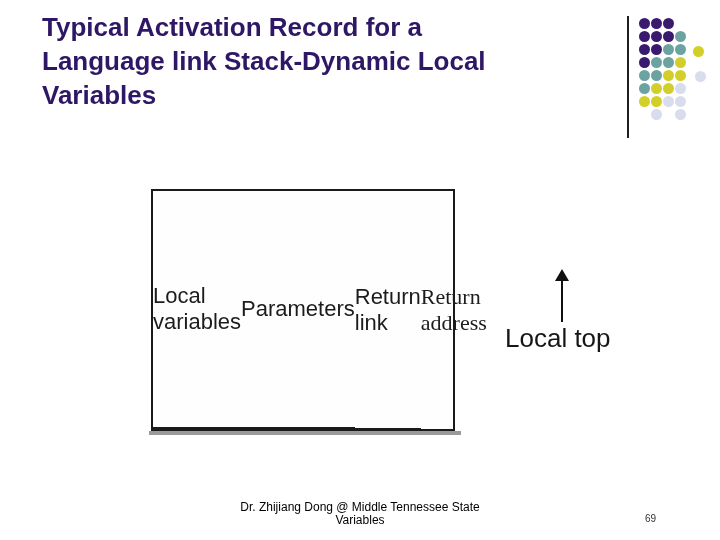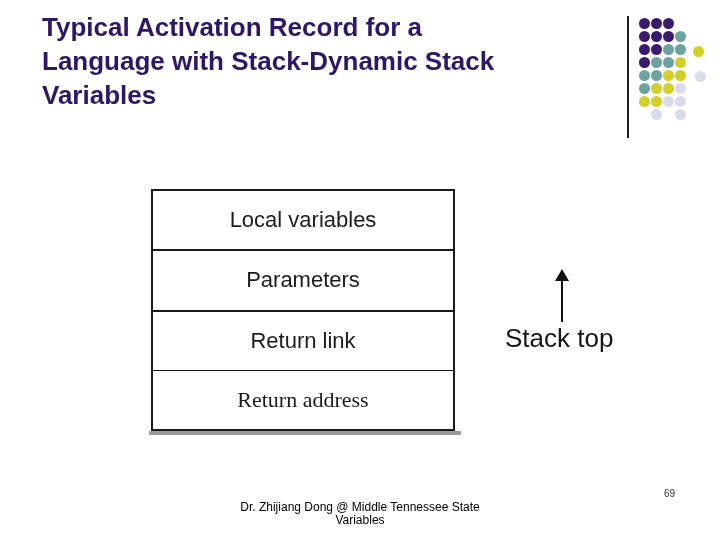--- a/index.html
+++ b/index.html
@@ -39,21 +39,20 @@
 
   
   .record-box {
     position: absolute;
     left: 151px; top: 181px;
     width: 304px; height: 242px;
     border: 2px solid #1a1a1a;
     background: #fefefe;
     box-sizing: border-box;
     display: flex;
-    flex-direction: column;
   }
   .record-cell {
     flex: 1;
     display: flex;
     align-items: center;
     justify-content: center;
     font-size: 22px;
     color: #1c1c1c;
     border-bottom: 2px solid #1a1a1a;
   }
@@ -94,35 +93,35 @@
     position: absolute;
     left: 235px; top: 493px;
     width: 250px;
     text-align: center;
     font-size: 12px;
     line-height: 13px;
     color: #000000;
   }
   .page-number {
     position: absolute;
-    left: 645px; top: 480px;
+    left: 645px; top: 505px;
     width: 30px;
-    text-align: right;
+    text-align: left;
     font-size: 10px;
     color: #333333;
   }
 </style>
 </head>
 <body>
 
 <div class="slide">
 
   <div class="title" style="color: rgb(46, 23, 101);">
     <div>Typical Activation Record for a</div>
-    <div>Language with Stack-Dynamic Stack</div>
+    <div>Language link Stack-Dynamic Local</div>
     <div>Variables</div>
   </div>
 
   <div class="sep-line" style="background: rgb(31, 31, 31);"></div>
   <div id="dots">
       <div class="dot" style="left: 638.5px; top: 9.5px; background: rgb(58, 26, 110);"></div>
       <div class="dot" style="left: 650.5px; top: 9.5px; background: rgb(58, 26, 110);"></div>
       <div class="dot" style="left: 662.5px; top: 9.5px; background: rgb(58, 26, 110);"></div>
       <div class="dot" style="left: 638.5px; top: 22.5px; background: rgb(58, 26, 110);"></div>
       <div class="dot" style="left: 650.5px; top: 22.5px; background: rgb(58, 26, 110);"></div>
@@ -165,21 +164,21 @@
       <span>Return link</span>
     </div>
     <div class="record-cell">
       <span>Return address</span>
     </div>
   </div>
   <div class="box-shadow-bar" style="background: rgb(154, 154, 154);"></div>
 
   <div class="arrow-head"></div>
   <div class="arrow-shaft"></div>
-  <div class="stack-top-label">Stack top</div>
+  <div class="stack-top-label">Local top</div>
 
   <div class="footer-credit">
     <div>Dr. Zhijiang Dong @ Middle Tennessee State</div>
     <div>Variables</div>
   </div>
   <div class="page-number">69</div>
 
 </div>
 
 </body></html>

